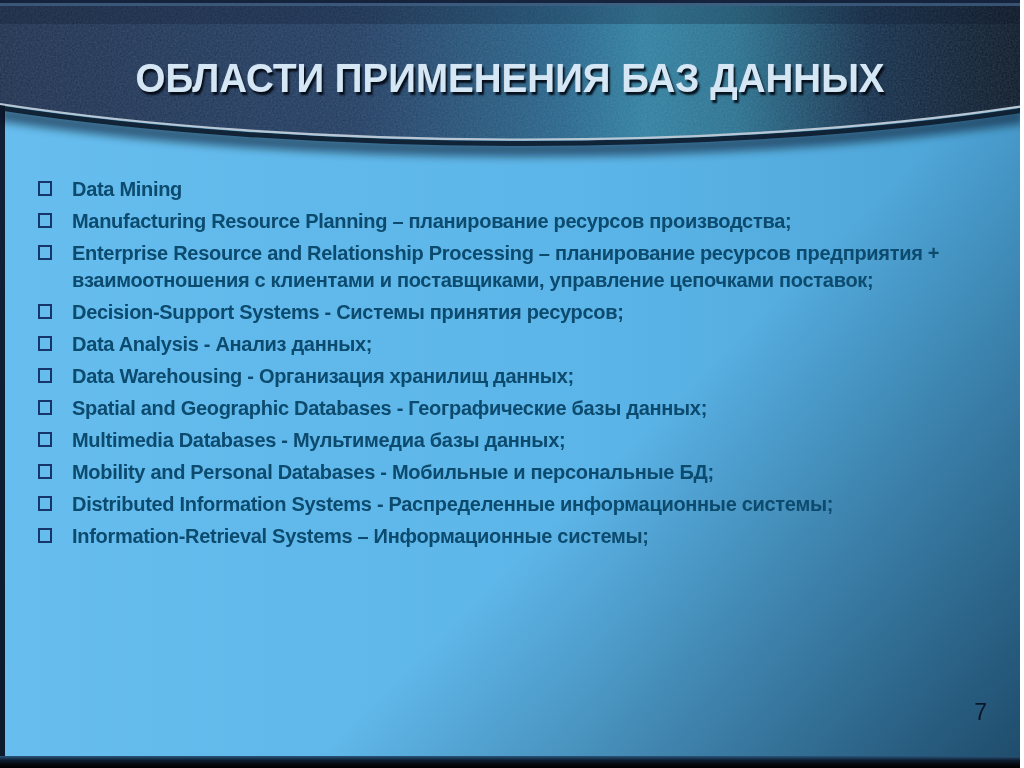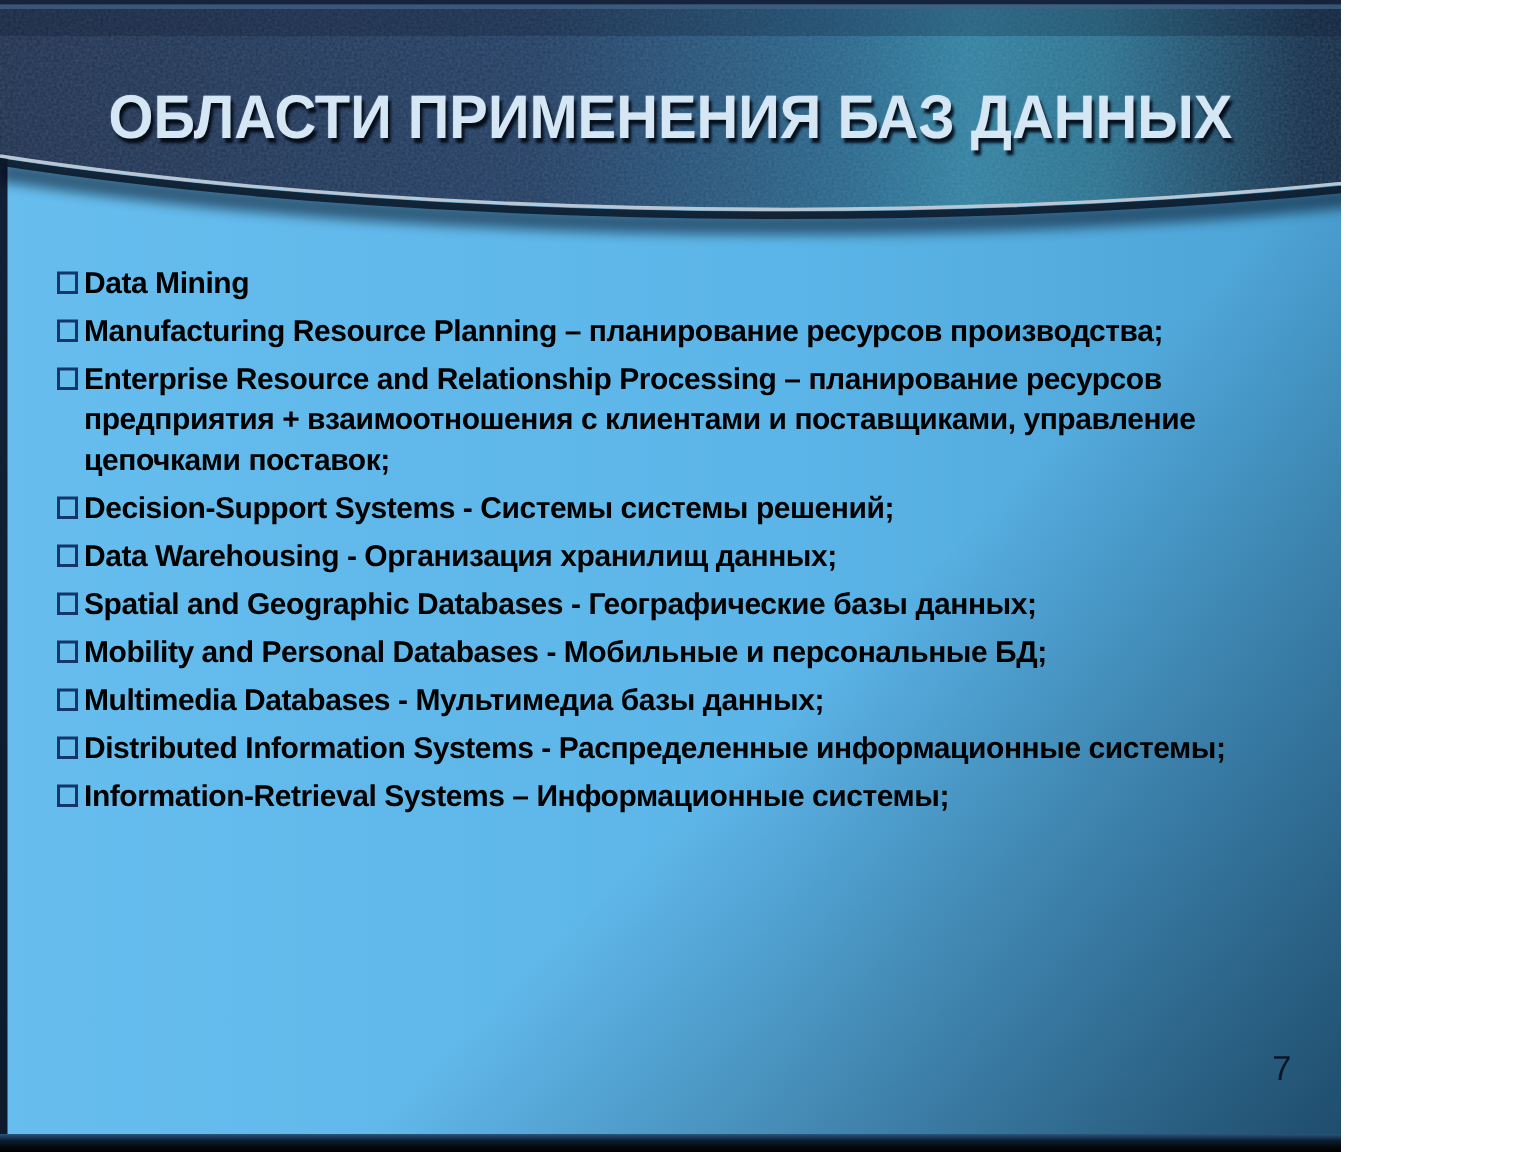--- a/index.html
+++ b/index.html
@@ -3,24 +3,23 @@
 <meta charset="utf-8">
 <style>
   html, body {
     margin: 0; padding: 0;
     width: 1024px; height: 768px;
     overflow: hidden;
     font-family: "Liberation Sans", sans-serif;
   }
   .slide {
     position: relative;
-    width: 880px; height: 768px;
+    width: 1020px; height: 768px;
     overflow: hidden;
     background: #5db6e8;
-    padding-left: 14px;
   }
   
   .body-bg {
     position: absolute; inset: 0;
     background:
       linear-gradient(135deg, rgba(4,26,48,0) 60%, rgba(3,22,42,0.62) 100%),
       linear-gradient(to right, #66bdee 0%, #5cb5e8 58%, #4ba2d4 100%);
   }
   
   .left-strip {
@@ -60,21 +59,22 @@
     list-style: none; margin: 0; padding: 0;
   }
   .bullet-list li {
     display: flex;
     align-items: flex-start;
     margin: 0 0 5px 0;
     font-size: 20px;
     font-weight: bold;
     letter-spacing: -0.3px;
     line-height: 27px;
-    color: #000000;
+    color: #0c4a6e;
+    gap: 16px;
   }
   .bullet-sq {
     flex: 0 0 auto;
     width: 14px; height: 15px;
     box-sizing: border-box;
     border: 2.5px solid #16356b;
     margin: 5px 4px 0 0;
   }
   .li-text { flex: 1 1 auto; }
   .page-number {
@@ -140,37 +140,41 @@
     <li>
       <span class="bullet-sq"></span>
       <span class="li-text">Manufacturing Resource Planning – планирование ресурсов производства;</span>
     </li>
     <li>
       <span class="bullet-sq"></span>
       <span class="li-text">Enterprise Resource and Relationship Processing – планирование ресурсов предприятия + взаимоотношения с клиентами и поставщиками, управление цепочками поставок;</span>
     </li>
     <li>
       <span class="bullet-sq"></span>
-      <span class="li-text">Decision-Support Systems - Системы системы решений;</span>
+      <span class="li-text">Decision-Support Systems - Системы принятия ресурсов;</span>
+    </li>
+    <li>
+      <span class="bullet-sq"></span>
+      <span class="li-text">Data Analysis - Анализ данных;</span>
     </li>
     <li>
       <span class="bullet-sq"></span>
       <span class="li-text">Data Warehousing - Организация хранилищ данных;</span>
     </li>
     <li>
       <span class="bullet-sq"></span>
       <span class="li-text">Spatial and Geographic Databases - Географические базы данных;</span>
     </li>
     <li>
       <span class="bullet-sq"></span>
-      <span class="li-text">Mobility and Personal Databases - Мобильные и персональные БД;</span>
+      <span class="li-text">Multimedia Databases - Мультимедиа базы данных;</span>
     </li>
     <li>
       <span class="bullet-sq"></span>
-      <span class="li-text">Multimedia Databases - Мультимедиа базы данных;</span>
+      <span class="li-text">Mobility and Personal Databases - Мобильные и персональные БД;</span>
     </li>
     <li>
       <span class="bullet-sq"></span>
       <span class="li-text">Distributed Information Systems - Распределенные информационные системы;</span>
     </li>
     <li>
       <span class="bullet-sq"></span>
       <span class="li-text">Information-Retrieval Systems – Информационные системы;</span>
     </li>
   </ul>

